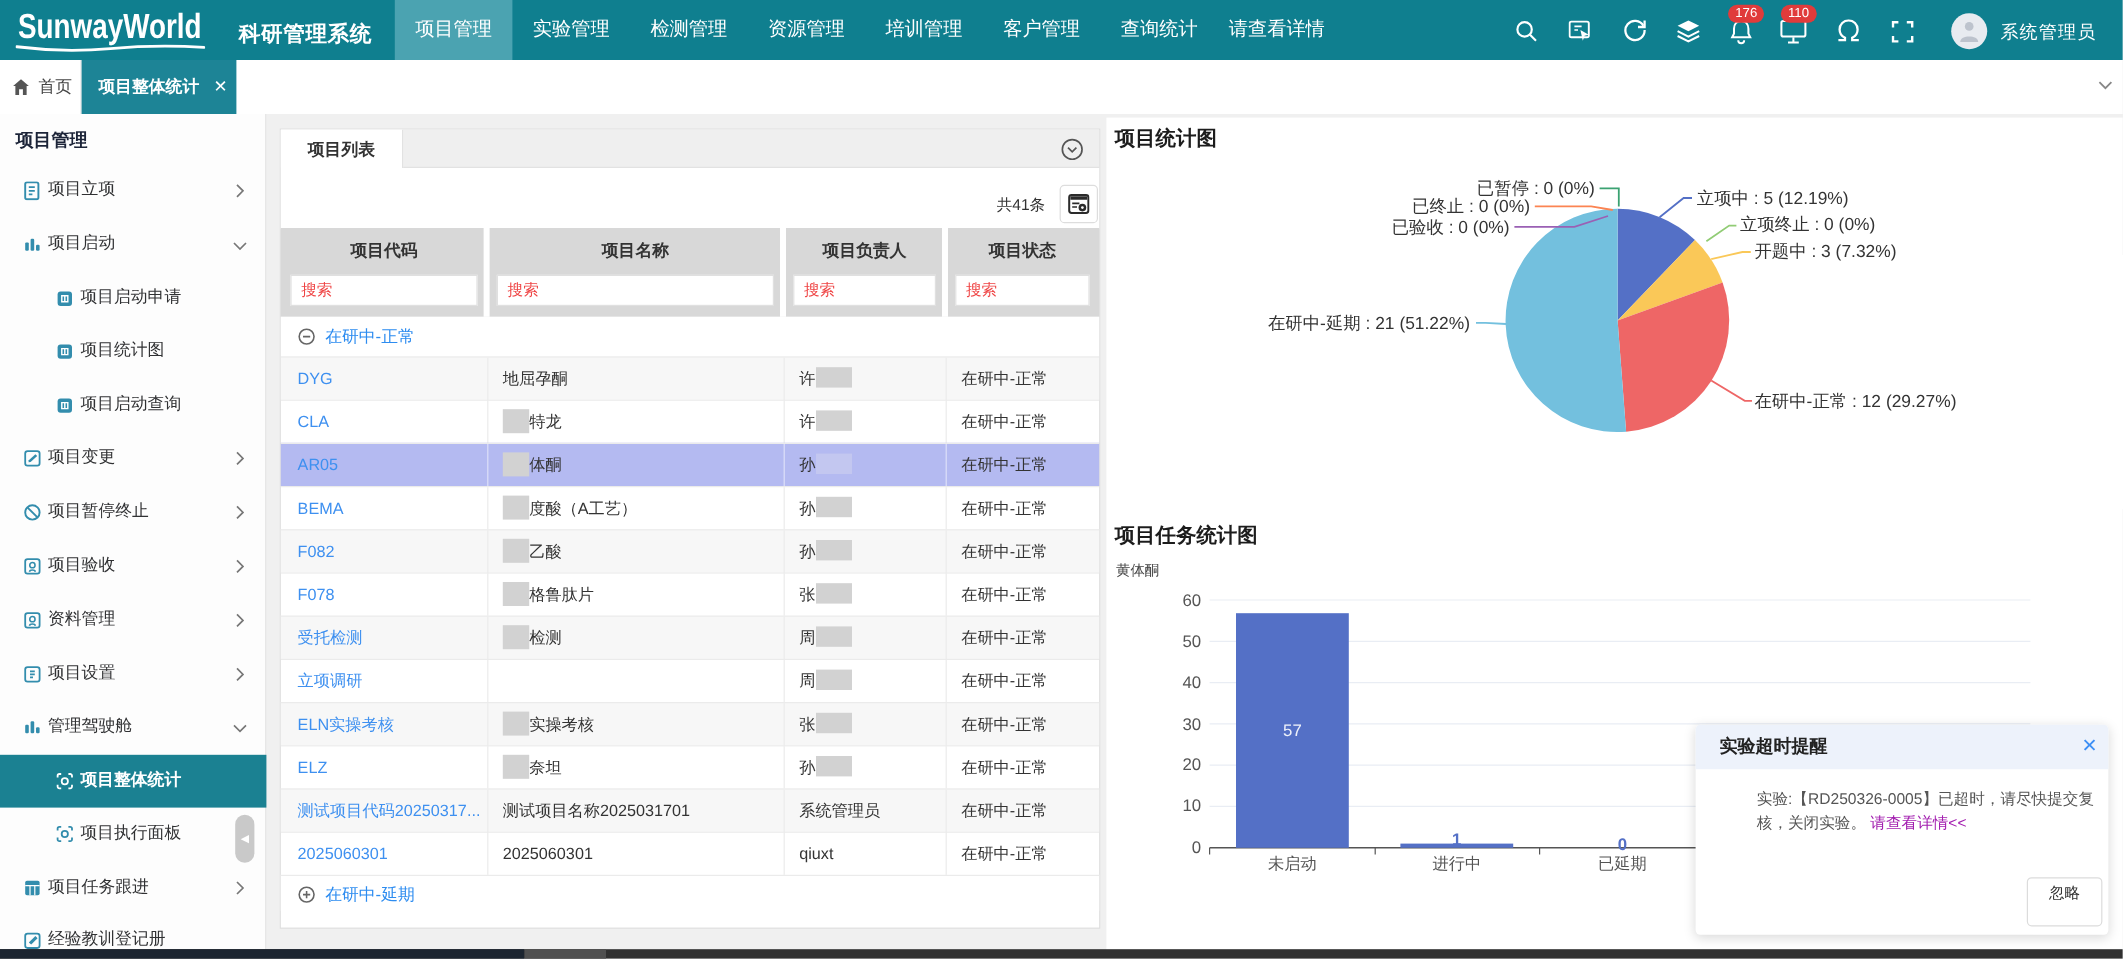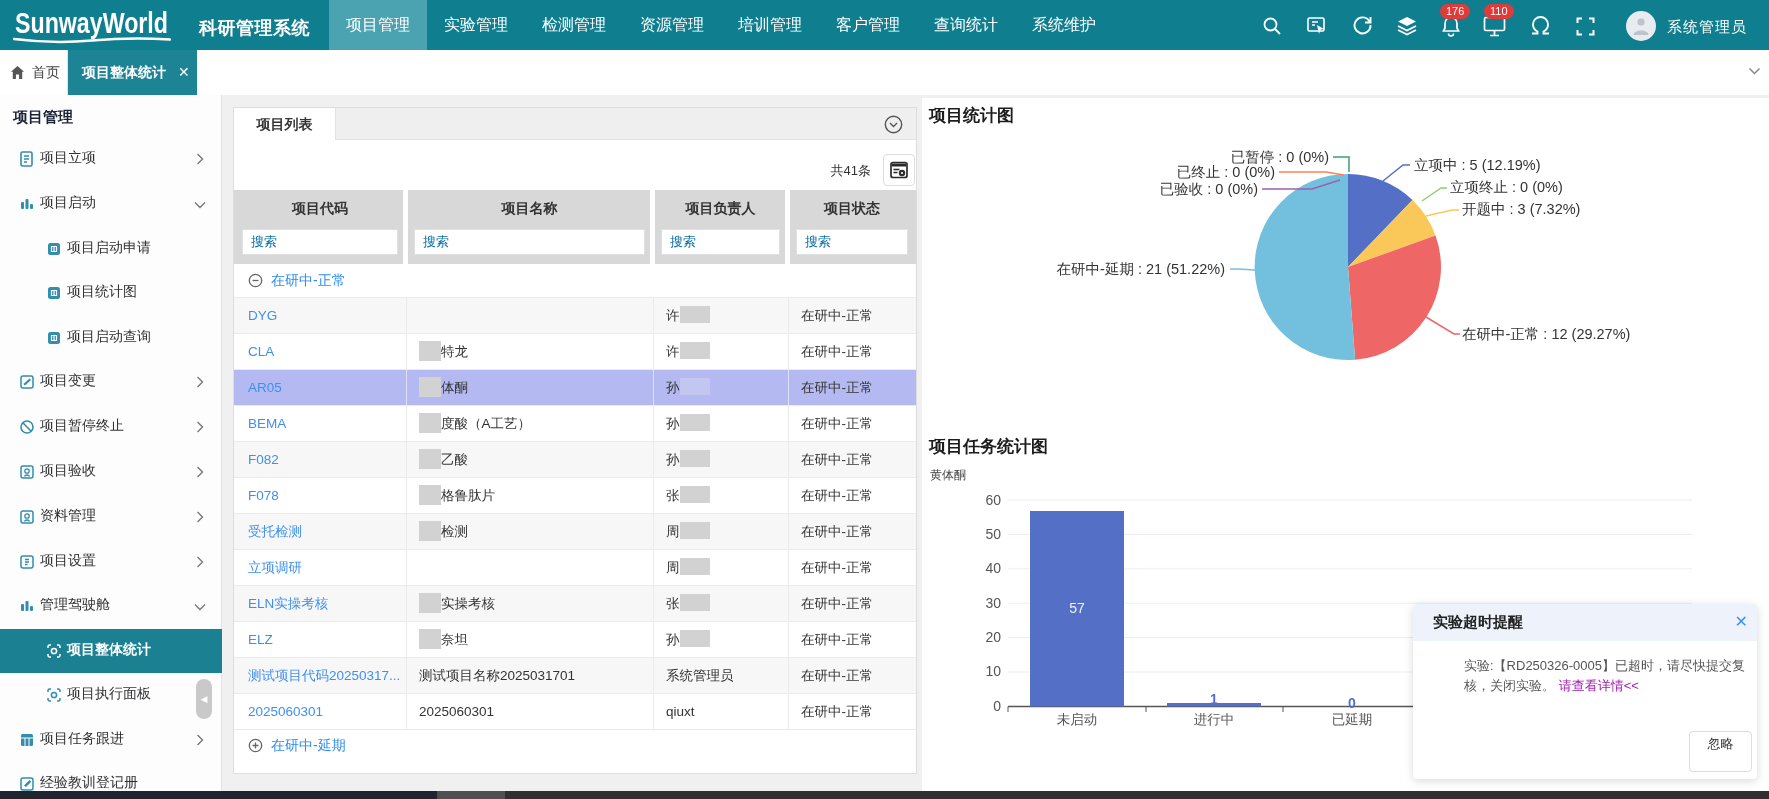--- a/index.html
+++ b/index.html
@@ -30,21 +30,21 @@
 .mi .ic2 { position:absolute; left:46px; top:14px; width:16px; height:16px; }
 .mi.active { background:#1b8192; color:#fff; font-weight:bold; }
 
 
 #panel { position:absolute; left:233px; top:107px; width:684px; height:667px; background:#fff; border:1px solid #ddd; }
 #panel-head { position:absolute; left:0; top:0; width:682px; height:32px; background:#efefef; border-bottom:1px solid #e2e2e2; }
 #panel-tab { position:absolute; left:0; top:0; width:102px; height:32px; background:#fff; border-right:1px solid #e2e2e2; font-size:14px; font-weight:bold; color:#333; line-height:32px; text-align:center; }
 #toolbar { position:absolute; left:0; top:32px; width:682px; height:51px; background:#fff; }
 #thead { position:absolute; left:0; top:82px; width:682px; height:74px; background:#d8d8d8; }
 .th { position:absolute; top:0; height:33px; line-height:36px; text-align:center; font-size:14px; font-weight:bold; color:#333; }
-.sinput { position:absolute; top:39px; height:26px; background:#fff; border:1px solid #e0e0e0; font-size:13px; color:#0369a1; line-height:24px; padding-left:8px; }
+.sinput { position:absolute; top:39px; height:26px; background:#fff; border:1px solid #e0e0e0; font-size:13px; color:#ef4444; line-height:24px; padding-left:8px; }
 #tbody { position:absolute; left:0; top:156px; width:682px; }
 .grow { position:relative; height:33px; background:#fff; font-size:14px; color:#2d8cf0; line-height:33px; }
 .trow { position:relative; height:36px; border-top:1px solid #ebebeb; font-size:13.5px; line-height:35px; }
 .trow .c1 { position:absolute; left:14px; top:0; color:#3e90f0; }
 .trow .c2 { position:absolute; left:185px; top:0; color:#333; width:233px; }
 .trow .c3 { position:absolute; left:432px; top:0; color:#333; }
 .trow .c4 { position:absolute; left:567px; top:0; color:#333; }
 .vline { position:absolute; top:0; height:36px; width:1px; background:#ebebeb; }
 .blur { display:inline-block; vertical-align:middle; background:#d2d2d2; margin-top:-3px; }
 
@@ -74,21 +74,21 @@
     <path d="M1 3 Q 40 8 79 4.5 T 157 3.5" stroke="#fff" stroke-width="2.4" fill="none" stroke-linecap="round"></path>
   </svg>
   <div id="systitle">科研管理系统</div>
   <div class="navitem active" style="left:329px;">项目管理</div>
   <div class="navitem" style="left:427px;">实验管理</div>
   <div class="navitem" style="left:525px;">检测管理</div>
   <div class="navitem" style="left:623px;">资源管理</div>
   <div class="navitem" style="left:721px;">培训管理</div>
   <div class="navitem" style="left:819px;">客户管理</div>
   <div class="navitem" style="left:917px;">查询统计</div>
-  <div class="navitem" style="left:1015px;">系统维护</div>
+  <div class="navitem" style="left:1015px;">请查看详情</div>
   <svg class="abs" style="left:1262px; top:16px;" width="20" height="20" viewBox="0 0 20 20">
       <circle cx="8.5" cy="8.5" r="6" fill="none" stroke="#fff" stroke-width="1.8"></circle>
       <line x1="13" y1="13" x2="18" y2="18" stroke="#fff" stroke-width="1.8"></line>
     </svg>
   <svg class="abs" style="left:1307px; top:16px;" width="20" height="20" viewBox="0 0 20 20">
       <rect x="1" y="2" width="16" height="13" rx="1.5" fill="none" stroke="#fff" stroke-width="1.6"></rect>
       <path d="M5 6h6M5 9h3" stroke="#fff" stroke-width="1.4"></path>
       <path d="M10 9 L17 13 L13.5 13.8 L12 18z" fill="#fff"></path>
     </svg>
   <svg class="abs" style="left:1353px; top:15px;" width="20" height="20" viewBox="0 0 20 20">
@@ -305,20 +305,21 @@
     <div class="sinput" style="left:427px; width:119px;">搜索</div>
     <div class="sinput" style="left:562px; width:112px;">搜索</div>
   </div>
   <div id="tbody">
     <div class="grow"><span style="margin-left:14px;"><svg width="15" height="15" viewBox="0 0 16 16" style="vertical-align:-3px;">
             <circle cx="8" cy="8" r="6.6" fill="none" stroke="#666" stroke-width="1.4"></circle>
             <path d="M4.8 8h6.4" stroke="#666" stroke-width="1.4"></path>
           </svg></span><span style="margin-left:8px;">在研中-正常</span></div>
     <div class="trow" style="background:#f7f7f7;">
         <span class="c1">DYG</span>
+        <span class="c2">地屈孕酮</span>
         <span class="c3">许<span class="blur" style="width:30px;height:17px;"></span></span>
         <span class="c4">在研中-正常</span>
         <span class="vline" style="left:172px;"></span>
         <span class="vline" style="left:419px;"></span>
         <span class="vline" style="left:554px;"></span>
       </div>
     <div class="trow">
         <span class="c1">CLA</span>
         <span class="c2"><span class="blur" style="width:22px;height:20px;"></span>特龙</span>
         <span class="c3">许<span class="blur" style="width:30px;height:17px;"></span></span>

